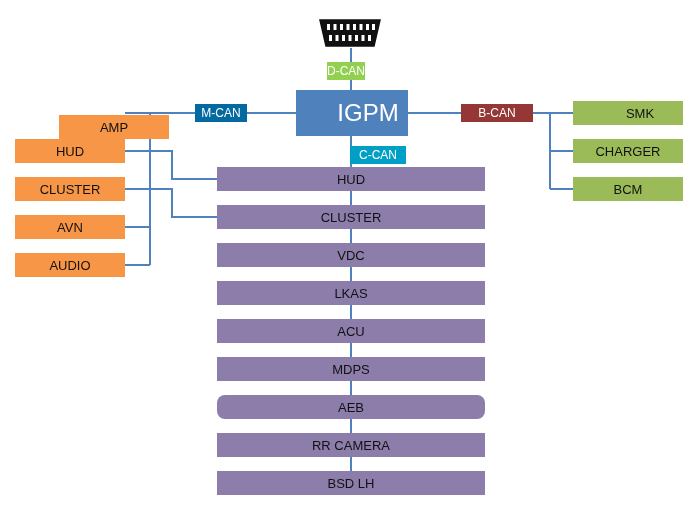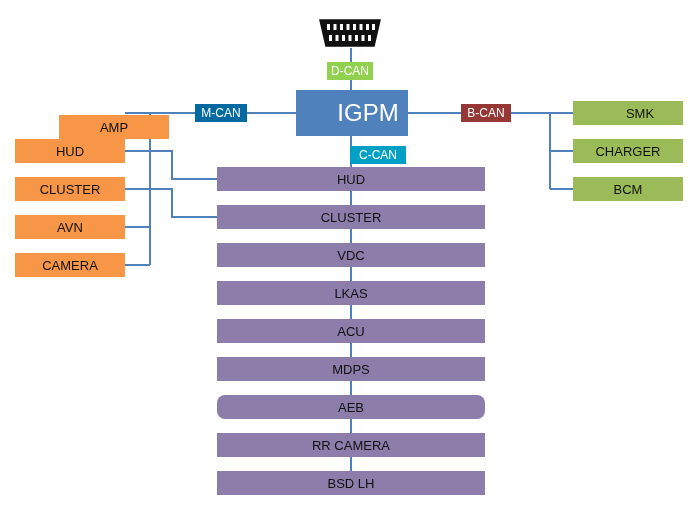--- a/index.html
+++ b/index.html
@@ -51,31 +51,31 @@
     <rect x="11" y="17" width="3" height="6"></rect>
       <rect x="17.5" y="17" width="3" height="6"></rect>
       <rect x="24" y="17" width="3" height="6"></rect>
       <rect x="30.5" y="17" width="3" height="6"></rect>
       <rect x="37" y="17" width="3" height="6"></rect>
       <rect x="43.5" y="17" width="3" height="6"></rect>
       <rect x="50" y="17" width="3" height="6"></rect>
   </g>
 </svg>
 
-<div class="tag" style="left:327px;top:62px;width:46px;background:#92d050;">D-CAN</div>
+<div class="tag" style="left:327px;top:62px;width:38px;background:#92d050;">D-CAN</div>
 <div class="box igpm">IGPM</div>
 <div class="tag" style="left:327px;top:146px;width:56px;background:#00a0c6;margin-left:23px;">C-CAN</div>
 <div class="tag" style="left:195px;top:104px;width:52px;background:#0369a1;">M-CAN</div>
-<div class="tag" style="left:461px;top:104px;width:50px;background:#953735;">B-CAN</div>
+<div class="tag" style="left:461px;top:104px;width:72px;background:#953735;">B-CAN</div>
 
 <div class="box orange" style="top:115px;margin-left:44px;">AMP</div>
 <div class="box orange" style="top:139px;">HUD</div>
 <div class="box orange" style="top:177px;">CLUSTER</div>
 <div class="box orange" style="top:215px;">AVN</div>
-<div class="box orange" style="top:253px;">CAMERA</div>
+<div class="box orange" style="top:253px;">AUDIO</div>
 
 <div class="box green" style="top:101px;padding-left:24px;">SMK</div>
 <div class="box green" style="top:139px;">CHARGER</div>
 <div class="box green" style="top:177px;">BCM</div>
 
 <div class="box purple" style="top:167px;">HUD</div>
 <div class="box purple" style="top:205px;">CLUSTER</div>
 <div class="box purple" style="top:243px;">VDC</div>
 <div class="box purple" style="top:281px;">LKAS</div>
 <div class="box purple" style="top:319px;">ACU</div>

